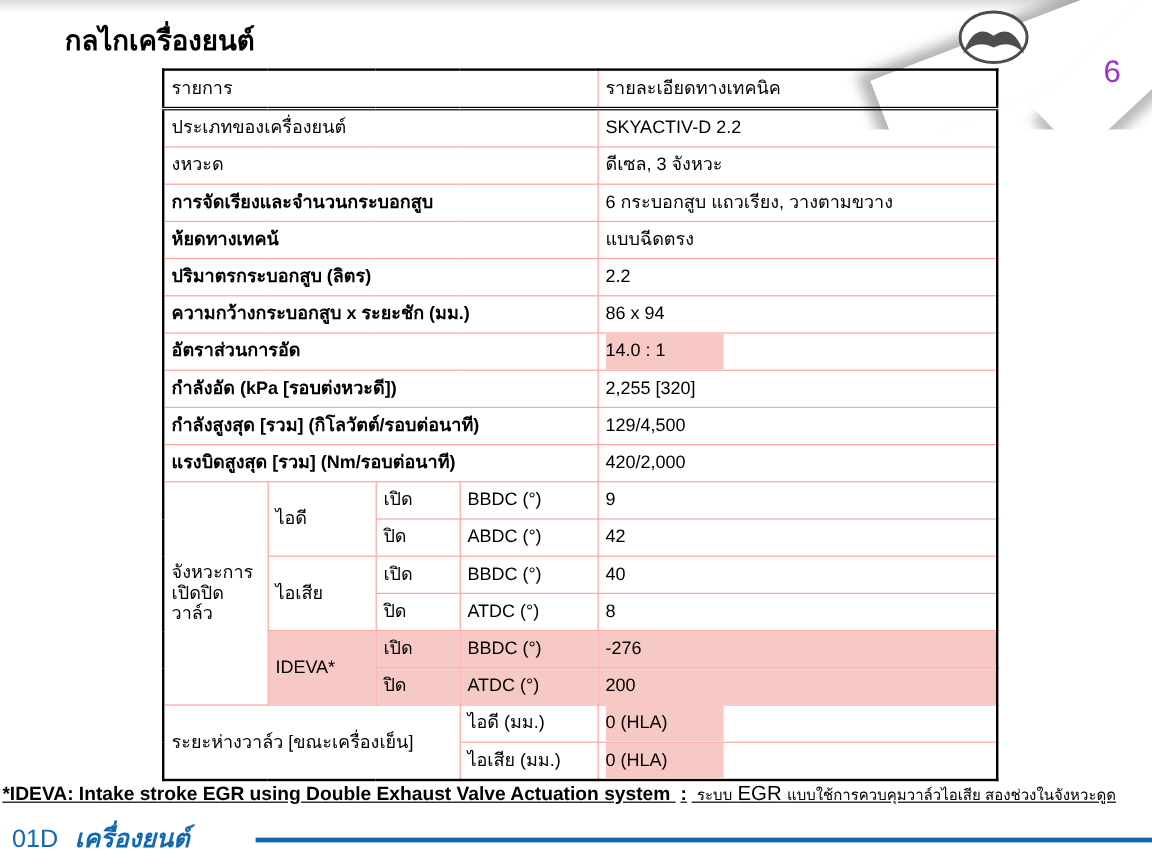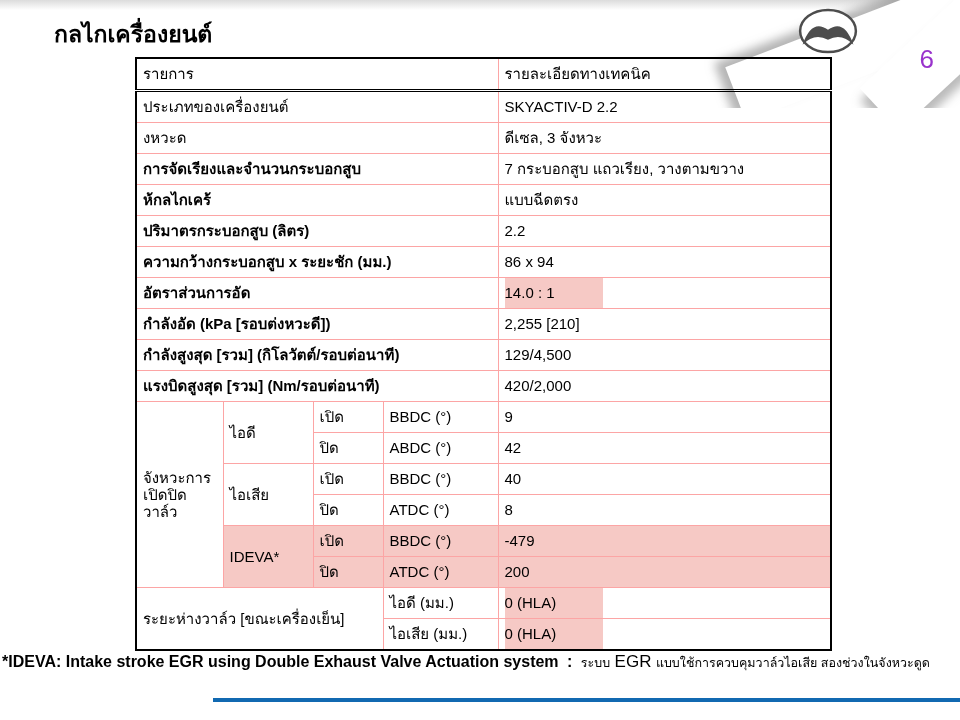--- a/index.html
+++ b/index.html
@@ -23,21 +23,21 @@
              table-layout:fixed;font-size:15px;border:2px solid #000;}
   table.spec td{border:1px solid #fca5a5;height:30px;padding:0 6px;text-align:left;
                 vertical-align:middle;line-height:1.15;overflow:hidden;}
   tr.hdr td{border-bottom:3px double #000;}
   td.left{text-align:left;padding-left:10px;font-weight:bold;}
   td.pink{background:#F6C9C5;}
   .pill{display:inline-block;background:#F6C9C5;min-width:98px;padding:6px 0;}
 
   
   .footnote{position:absolute;left:2px;top:652px;width:958px;white-space:nowrap;
-            font-size:16px;font-weight:600;}
+            font-size:16px;font-weight:600;text-decoration:underline;}
   .footnote .sep{font-weight:700;padding:0 4px;}
   .fn-thai{font-size:12.5px;font-weight:400;}
   .fn-egr{font-size:17px;font-weight:400;}
   .footer-label{position:absolute;left:10px;top:682px;font-size:21px;color:#1169B1;}
   .footer-label .code{font-style:normal;font-weight:400;}
   .footer-label .name{font-weight:bold;font-style:italic;margin-left:8px;}
   .footer-line{position:absolute;left:213px;top:698px;width:747px;height:4px;background:#1169B1;}
 </style>
 </head>
 <body>
@@ -73,41 +73,41 @@
     <tr>
       <td colspan="4">ประเภทของเครื่องยนต์</td>
       <td>SKYACTIV-D 2.2</td>
     </tr>
     <tr>
       <td colspan="4">งหวะด</td>
       <td>ดีเซล, 3 จังหวะ</td>
     </tr>
     <tr>
       <td colspan="4" class="left">การจัดเรียงและจำนวนกระบอกสูบ</td>
-      <td>7 กระบอกสูบ แถวเรียง, วางตามขวาง</td>
+      <td>6 กระบอกสูบ แถวเรียง, วางตามขวาง</td>
     </tr>
     <tr>
-      <td colspan="4" class="left">ห้กลไกเคร้</td>
+      <td colspan="4" class="left">ห้ยดทางเทคน้</td>
       <td>แบบฉีดตรง</td>
     </tr>
     <tr>
       <td colspan="4" class="left">ปริมาตรกระบอกสูบ (ลิตร)</td>
       <td>2.2</td>
     </tr>
     <tr>
       <td colspan="4" class="left">ความกว้างกระบอกสูบ x ระยะชัก (มม.)</td>
       <td>86 x 94</td>
     </tr>
     <tr>
       <td colspan="4" class="left">อัตราส่วนการอัด</td>
       <td><span class="pill">14.0 : 1</span></td>
     </tr>
     <tr>
       <td colspan="4" class="left">กำลังอัด (kPa [รอบต่งหวะดี])</td>
-      <td>2,255 [210]</td>
+      <td>2,255 [320]</td>
     </tr>
     <tr>
       <td colspan="4" class="left">กำลังสูงสุด [รวม] (กิโลวัตต์/รอบต่อนาที)</td>
       <td>129/4,500</td>
     </tr>
     <tr>
       <td colspan="4" class="left">แรงบิดสูงสุด [รวม] (Nm/รอบต่อนาที)</td>
       <td>420/2,000</td>
     </tr>
 
@@ -131,21 +131,21 @@
     </tr>
     <tr>
       <td>ปิด</td>
       <td>ATDC (°)</td>
       <td>8</td>
     </tr>
     <tr>
       <td rowspan="2" class="pink">IDEVA*</td>
       <td class="pink">เปิด</td>
       <td class="pink">BBDC (°)</td>
-      <td class="pink">-479</td>
+      <td class="pink">-276</td>
     </tr>
     <tr>
       <td class="pink">ปิด</td>
       <td class="pink">ATDC (°)</td>
       <td class="pink">200</td>
     </tr>
 
     <tr>
       <td colspan="3" rowspan="2">ระยะห่างวาล์ว [ขณะเครื่องเย็น]</td>
       <td>ไอดี (มม.)</td>
@@ -159,14 +159,18 @@
     </table>
 
   <div class="footnote">
     <span>*IDEVA: Intake stroke EGR using Double Exhaust Valve Actuation system</span>
     <span class="sep">:</span>
     <span class="fn-thai">ระบบ</span>
     <span class="fn-egr">EGR</span>
     <span class="fn-thai">แบบใช้การควบคุมวาล์วไอเสีย สองช่วงในจังหวะดูด</span>
   </div>
 
+  <div class="footer-label">
+    <span class="code">01D</span>
+    <span class="name">เครื่องยนต์</span>
+  </div>
   <div class="footer-line"></div>
 </div>
 
 </body></html>

